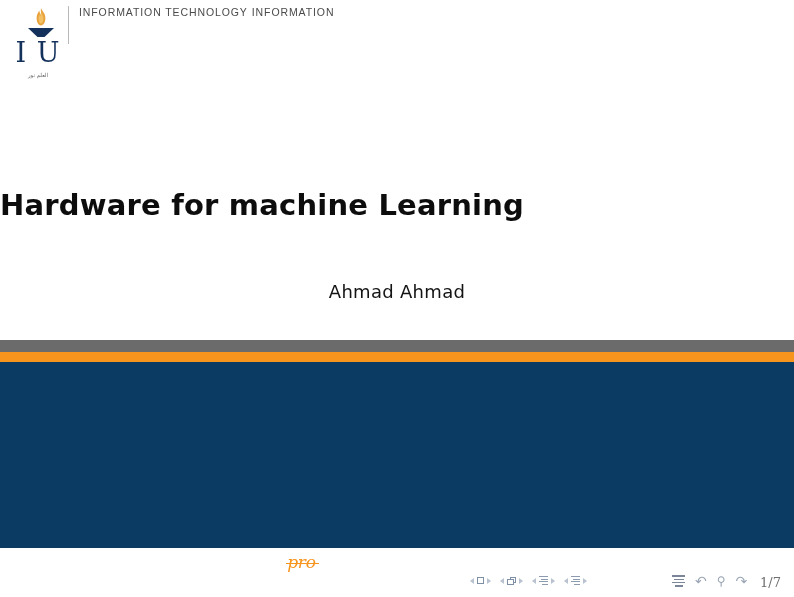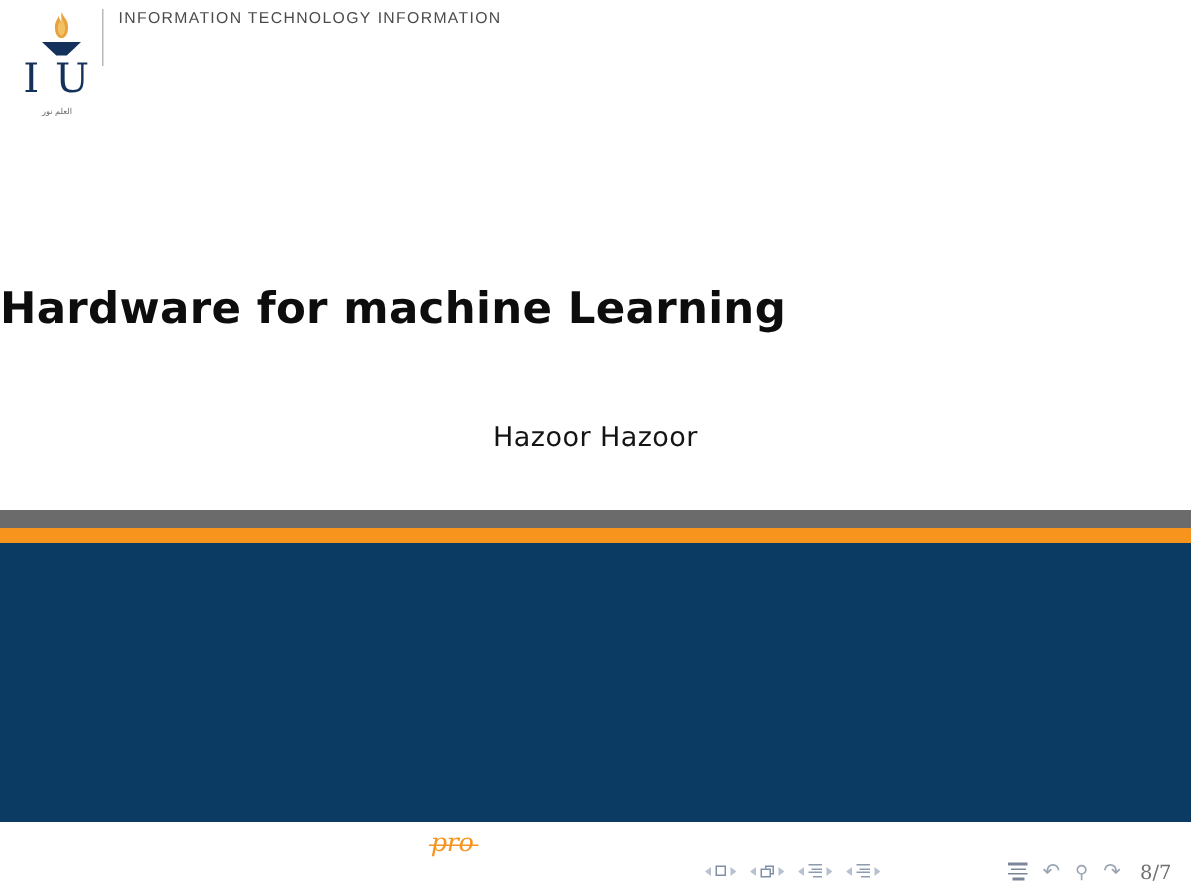--- a/index.html
+++ b/index.html
@@ -104,21 +104,21 @@
       <div class="arabic">العلم نور</div>
     </div>
     <div class="logo-rule"></div>
     <div class="logo-text">
       <span>INFORMATION TECHNOLOGY</span>
       <span>INFORMATION</span>
     </div>
   </div>
 
   <div class="title">Hardware for machine Learning</div>
-  <div class="author">Hazoor Hazoor</div>
+  <div class="author">Ahmad Ahmad</div>
 
   <div class="band-gray"></div>
   <div class="band-orange"></div>
   <div class="band-navy"></div>
 
   <div class="vispro">
     <span class="vis-word">VIS</span>
     <span class="pro-word">pro</span>
     <span class="lab-word">Vision Processing Lab</span>
   </div>
@@ -168,15 +168,15 @@
         <b></b>
         <b></b>
         <b></b>
         <b></b>
       </span>
     <span class="arrow-ico">↶</span>
     <span class="mag-ico">⚲</span>
     <span class="arrow-ico">↷</span>
   </div>
 
-  <div class="pagenum">8/7</div>
+  <div class="pagenum">1/7</div>
 
 </div>
 
 </body></html>

